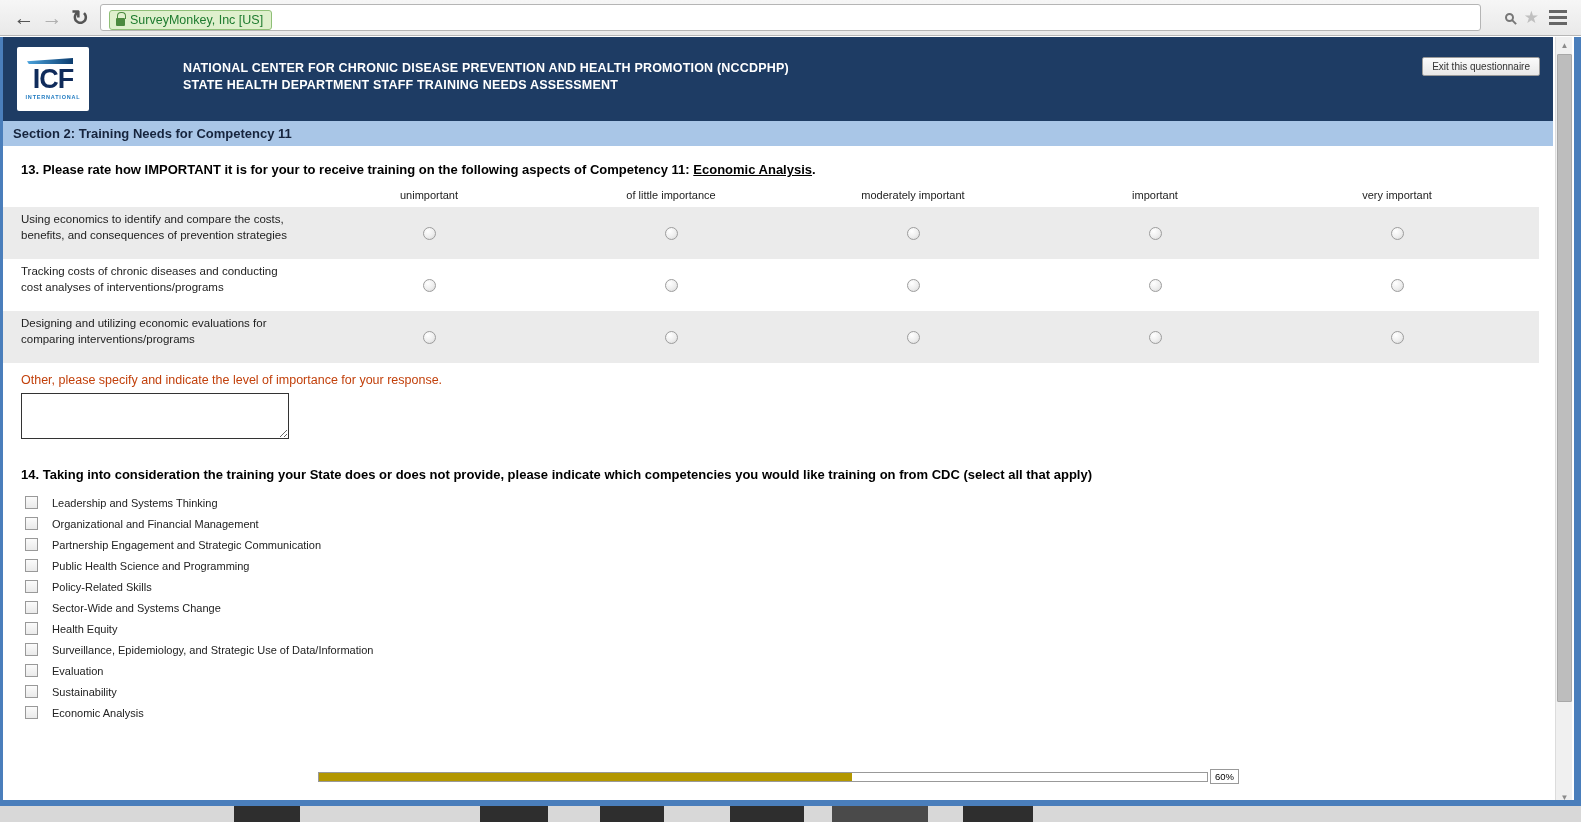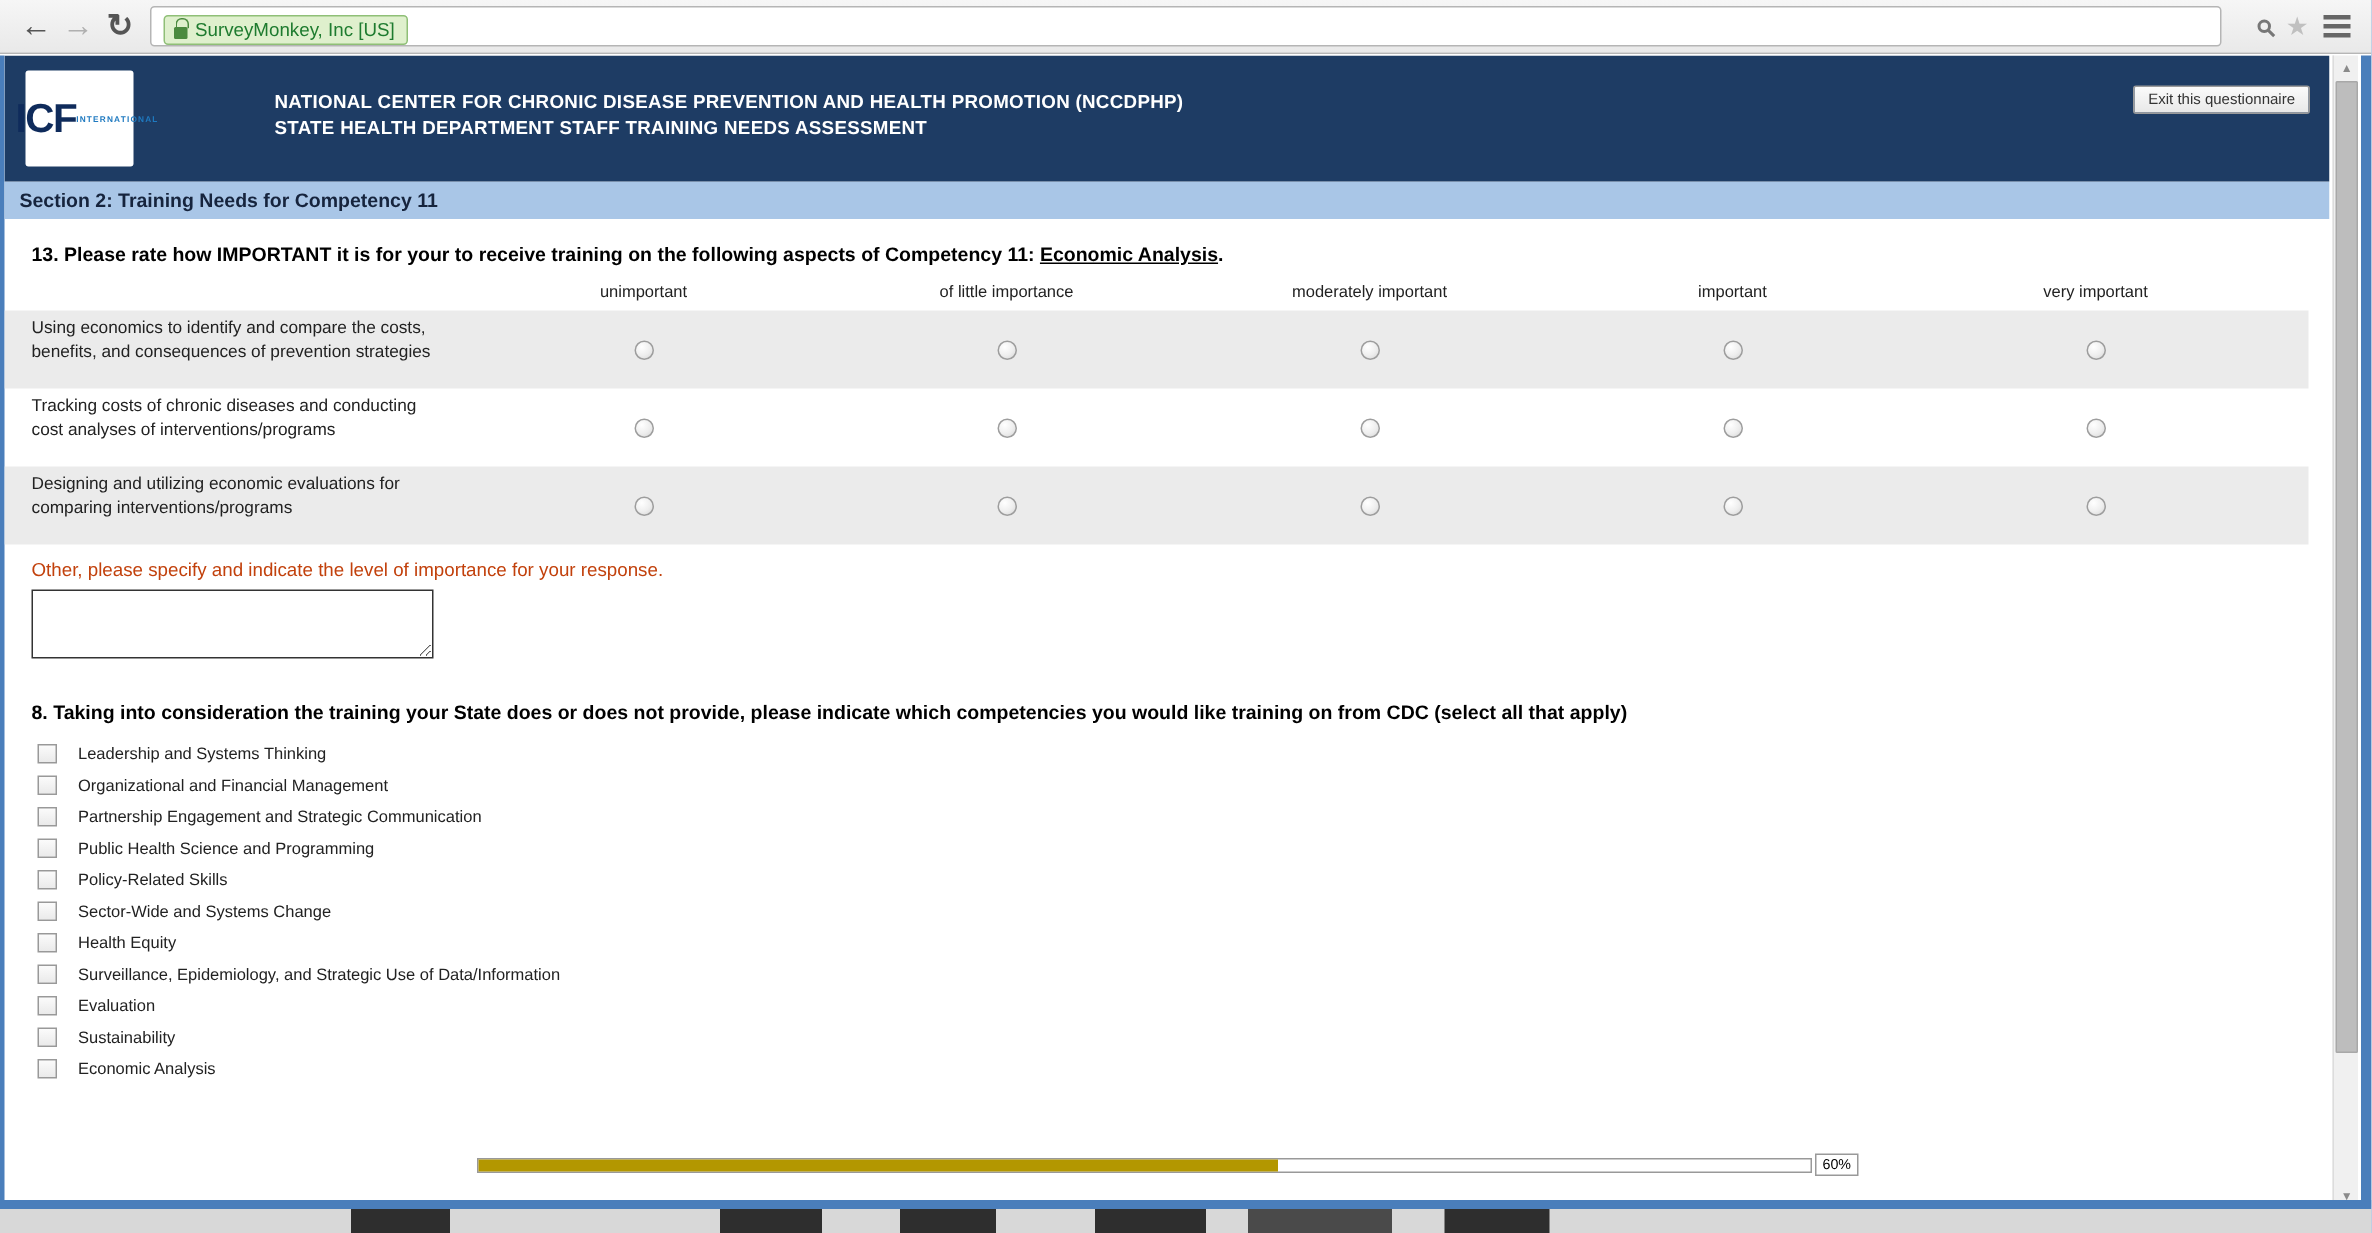--- a/index.html
+++ b/index.html
@@ -44,21 +44,21 @@
     align-items:center; justify-content:center; font-size:8px; color:#8a8a8a; }
   .sb-up { top:0; } .sb-down { bottom:0; }
   .sb-thumb { position:absolute; top:17px; left:1px; width:15px; height:648px;
     background:#bdbdbd; border:1px solid #a8a8a8; border-radius:1px; }
 
   .page { position:absolute; top:0; left:0; right:21px; height:768px; overflow:hidden; }
 
   
   .survey-header { position:relative; height:84px; background:#1e3c64; }
   .logo-box { position:absolute; left:14px; top:10px; width:72px; height:64px; background:#fff;
-    border-radius:2px; display:flex; flex-direction:row; align-items:center; justify-content:center; }
+    border-radius:2px; display:flex; flex-direction:column; align-items:center; justify-content:center; }
   .logo-swoosh { width:46px; height:6px; background:linear-gradient(90deg,#4aa3dd,#0c3c6e);
     clip-path:polygon(0 55%, 100% 0, 100% 100%, 4% 100%); margin-bottom:2px; align-self:flex-start; margin-left:10px;}
   .logo-text { font-size:27px; font-weight:bold; color:#0f2b5b; line-height:26px; letter-spacing:-1px; }
   .logo-sub { font-size:5.5px; color:#1f7ac0; letter-spacing:0.8px; font-weight:bold; margin-top:2px; }
   .survey-titles { position:absolute; left:180px; top:23px; color:#fff; font-weight:bold;
     font-size:12.5px; line-height:17px; letter-spacing:0.2px; }
   .exit-btn { position:absolute; top:20px; right:13px; font-size:10px; color:#333;
     background:linear-gradient(#fbfbfb,#e8e8e8); border:1px solid #9a9a9a; border-radius:2px;
     padding:3px 9px; cursor:pointer; }
   .section-bar { height:25px; background:#a9c6e7; display:flex; align-items:center;
@@ -227,21 +227,21 @@
               </div>
             <div class="mcol">
                 <span class="radio"></span>
               </div>
           </div>
         </div>
 
         <div class="other-label">Other, please specify and indicate the level of importance for your response.</div>
         <textarea class="other-textarea" style=""></textarea>
 
-        <div class="q-title q14-title">8. Taking into consideration the training your State does or does not provide, please indicate which competencies you would like training on from CDC (select all that apply)</div>
+        <div class="q-title q14-title">14. Taking into consideration the training your State does or does not provide, please indicate which competencies you would like training on from CDC (select all that apply)</div>
         <div class="chk-list">
           <label class="chk-item">
               <span class="chk"></span>
               <span class="chk-label">Leadership and Systems Thinking</span>
             </label>
           <label class="chk-item">
               <span class="chk"></span>
               <span class="chk-label">Organizational and Financial Management</span>
             </label>
           <label class="chk-item">

